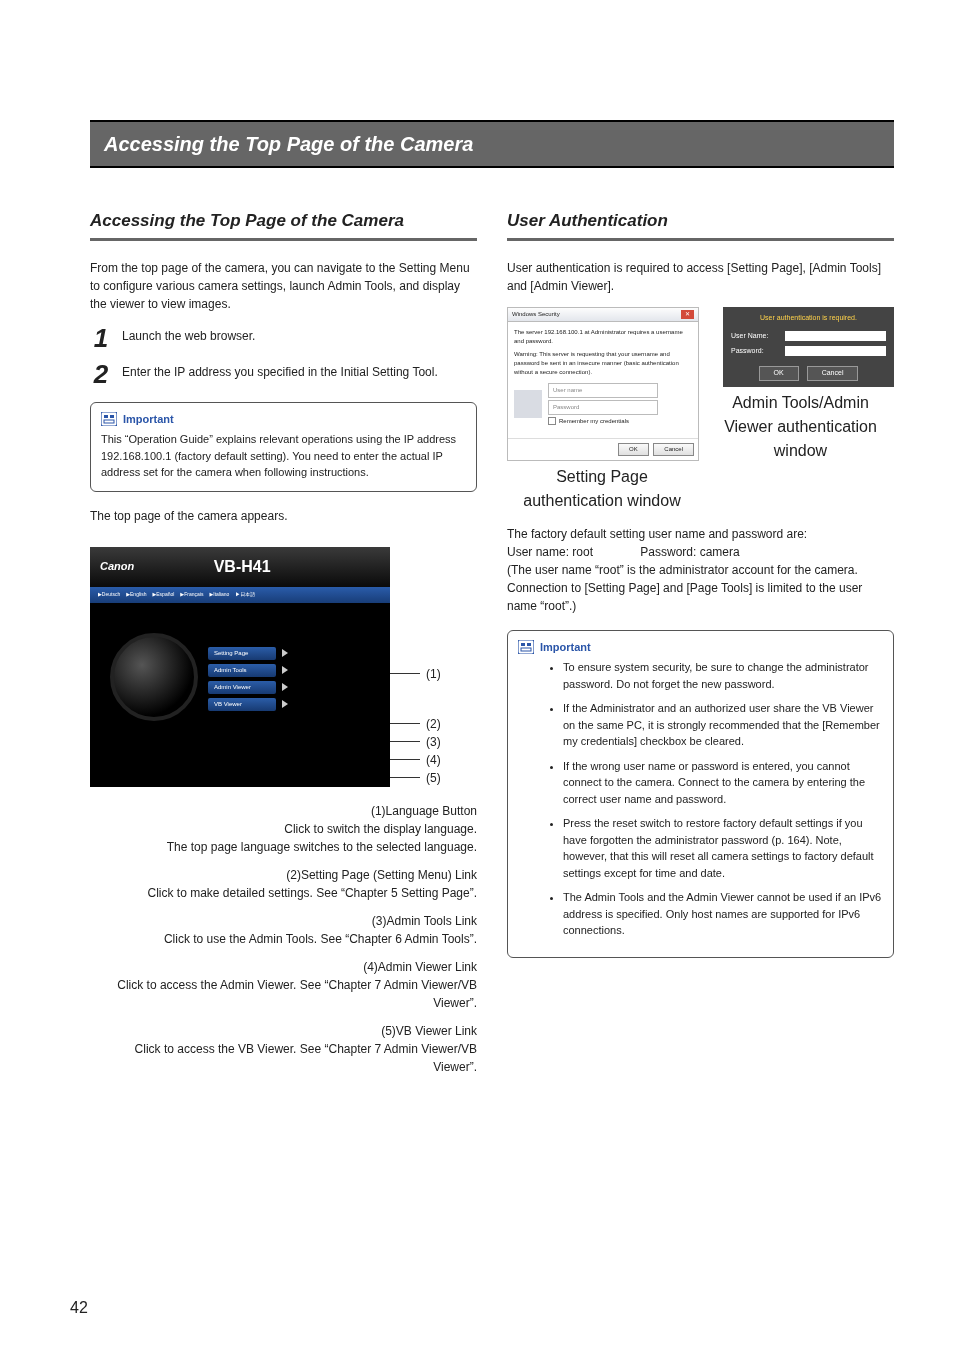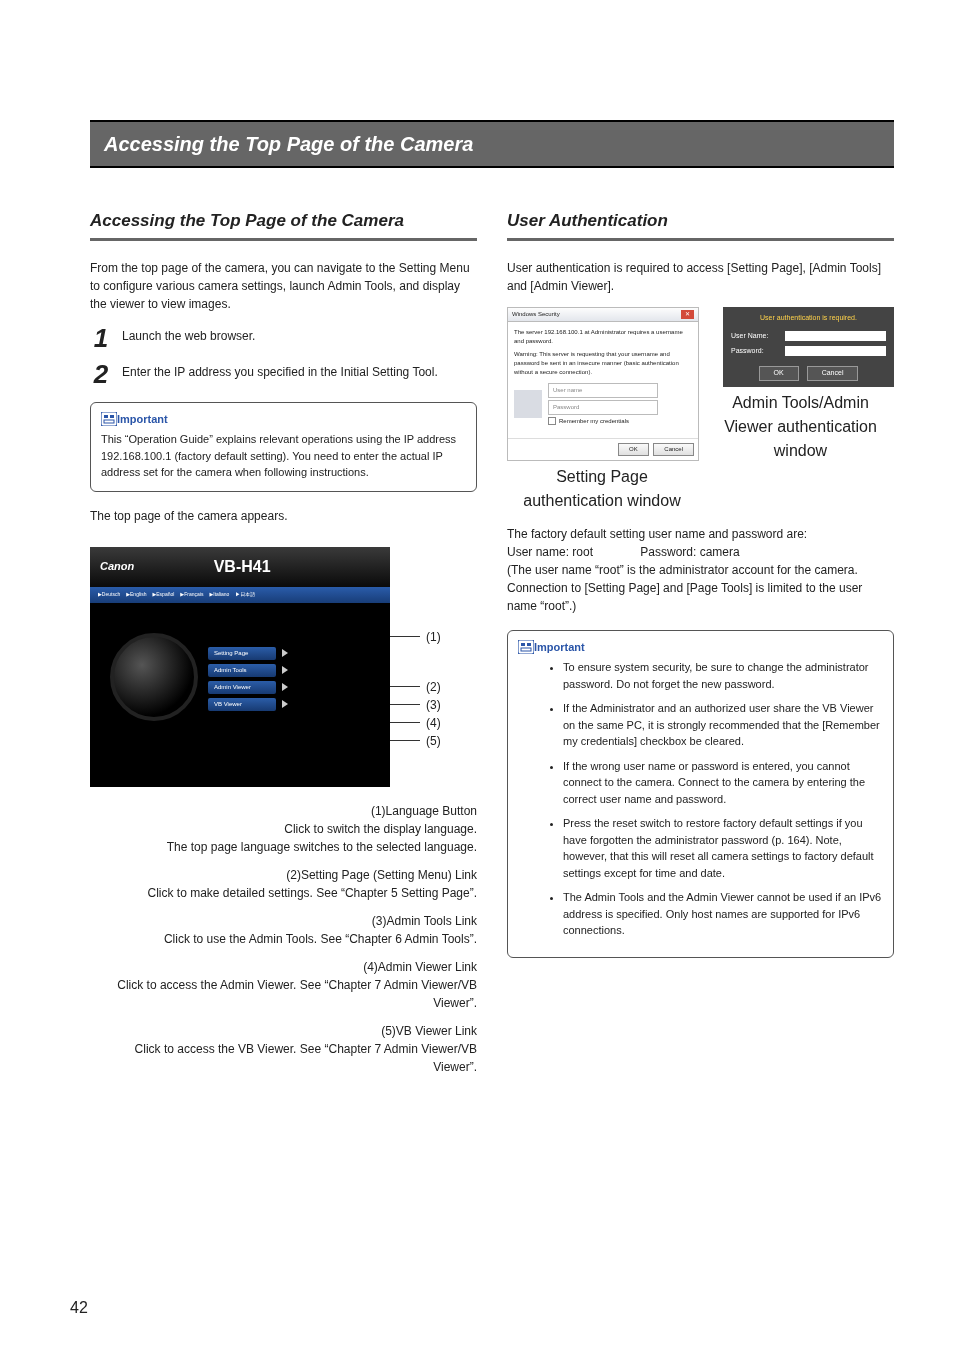--- a/index.html
+++ b/index.html
@@ -57,20 +57,21 @@
   .imp-box {
     border: 1px solid #555;
     border-radius: 6px;
     padding: 8px 10px 10px 10px;
     margin: 15px 0;
     font-size: 11px;
   }
   .imp-head {
     display: flex;
     align-items: center;
+    gap: 6px;
     color: #2a55a8;
     font-weight: bold;
     margin-bottom: 4px;
   }
   .imp-head svg { display: block; }
   .bullets { margin: 4px 0 0 0; padding: 0 0 0 12px; }
   .bullets li { margin-bottom: 8px; margin-left: 33px; }
   
   .camera-page {
     background: #000;
@@ -191,21 +192,21 @@
             <rect x="9" y="3" width="4" height="3" fill="#2a55a8"></rect>
             <rect x="3" y="8" width="10" height="3" fill="none" stroke="#2a55a8"></rect>
           </svg>
         <span>Important</span>
       </div>
       <div>This “Operation Guide” explains relevant operations using the IP address 192.168.100.1 (factory default setting). You need to enter the actual IP address set for the camera when following instructions.</div>
     </div>
 
     <p>The top page of the camera appears.</p>
 
-    <div style="display:flex; align-items:center;">
+    <div style="display:flex; align-items:flex-end;">
       <div class="camera-page">
         <div class="cam-top">
           <span class="cam-logo">Canon</span>
           <span>VB-H41</span>
           <span style="width:30px"></span>
         </div>
         <div class="lang-bar">
           <span>▶Deutsch</span>
           <span>▶English</span>
           <span>▶Español</span>

